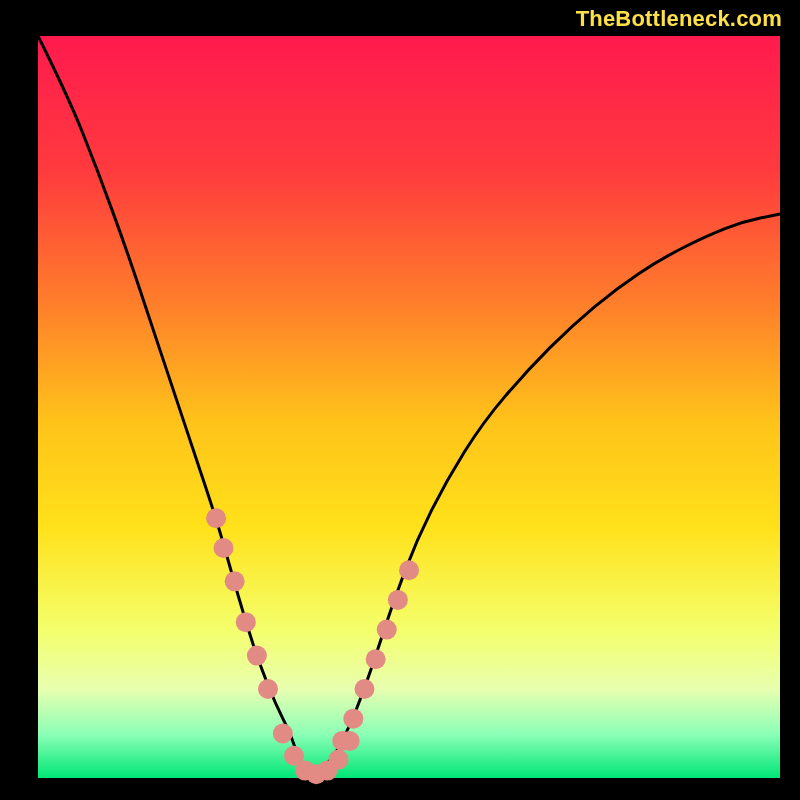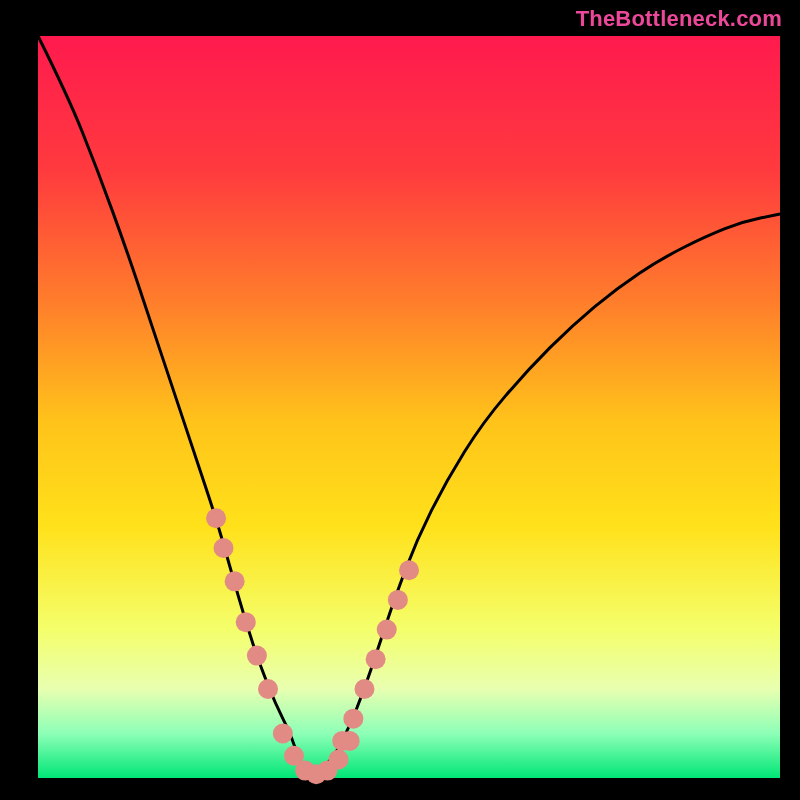--- a/index.html
+++ b/index.html
@@ -16,21 +16,21 @@
     height: 800px;
     background: #000000;
   }
   .watermark {
     position: absolute;
     top: 6px;
     right: 18px;
     font-family: Arial, Helvetica, sans-serif;
     font-size: 22px;
     font-weight: 600;
-    color: #ec4899;
+    color: #fde047;
     letter-spacing: 0.2px;
     user-select: none;
   }
   svg {
     position: absolute;
     top: 0;
     left: 0;
   }
 </style>
 </head>

